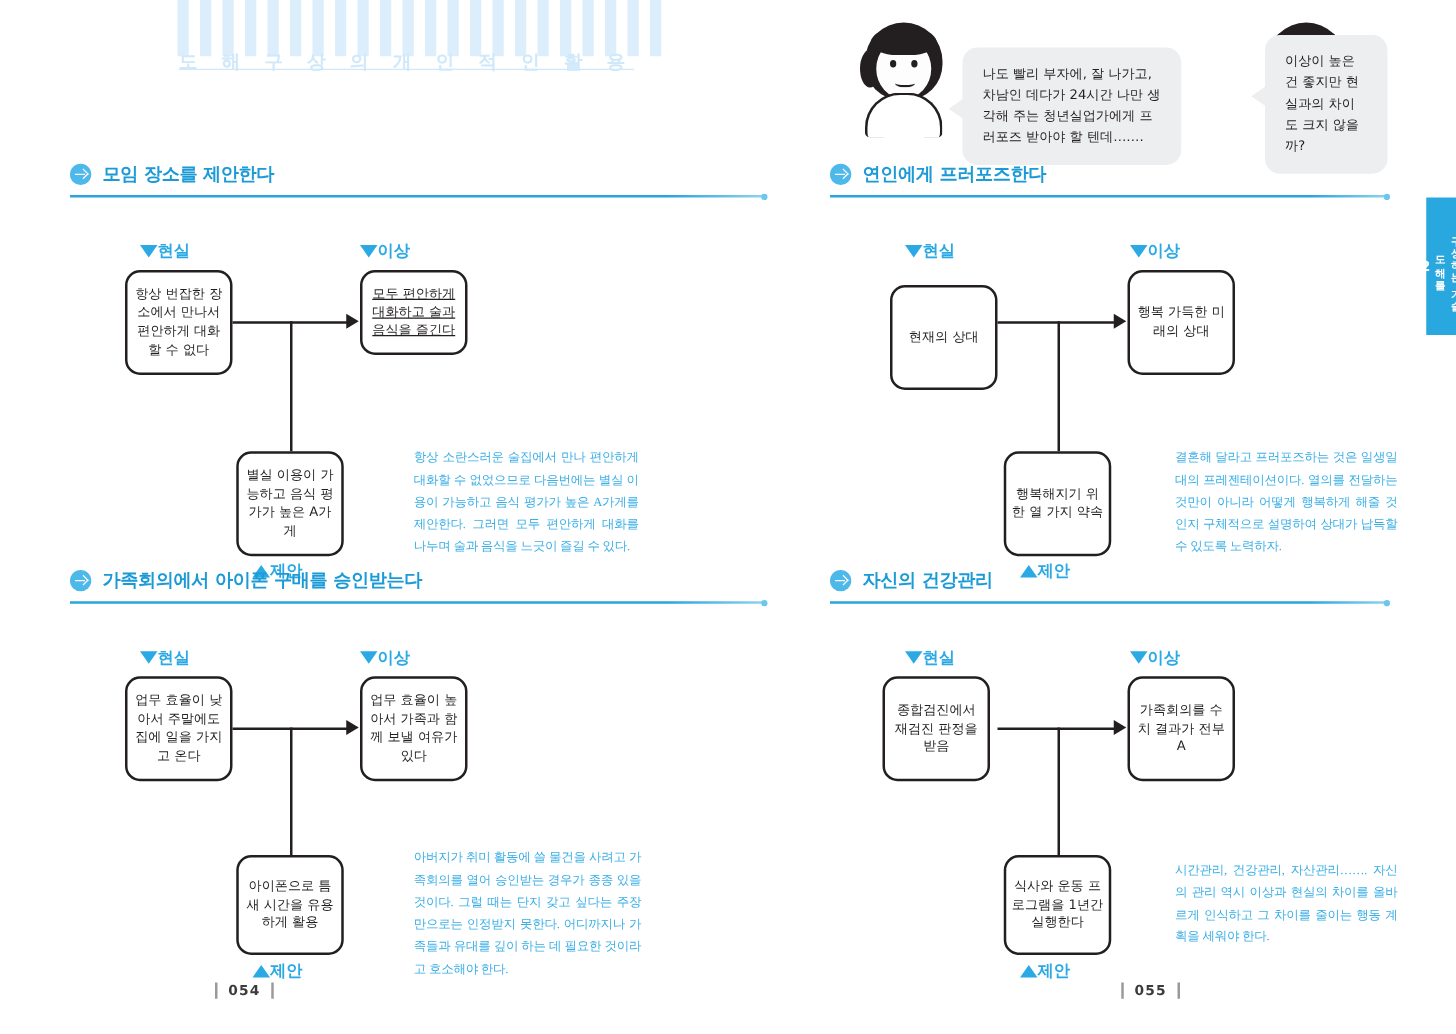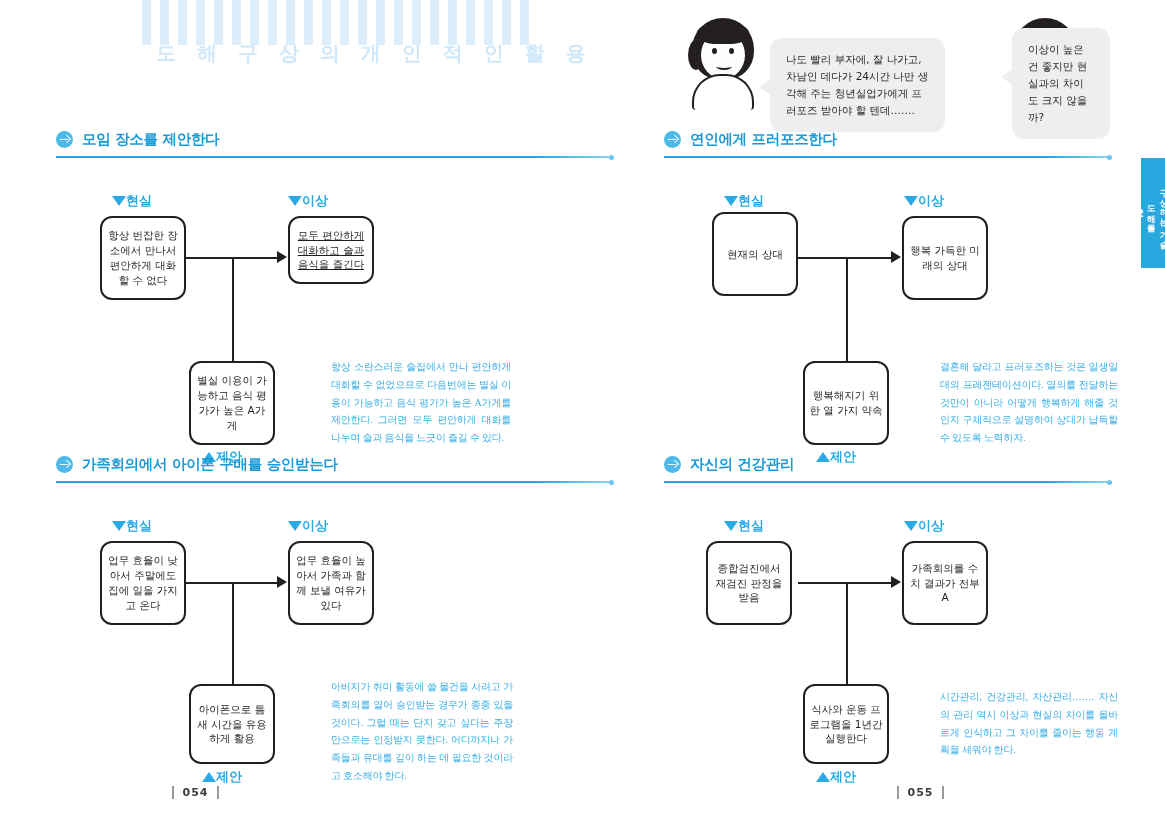--- a/index.html
+++ b/index.html
@@ -8,23 +8,24 @@
     background: #ffffff;
     font-family: "DejaVu Sans", "Liberation Sans", sans-serif;
     overflow: hidden;
   }
   .page { position: relative; width: 1165px; height: 827px; }
 
   
   .barcode-strip { position: absolute; left: 142px; top: 0px; display: flex; gap: 9px; }
   .barcode-strip .bar { width: 9px; height: 45px; background: #dceefb; }
   .header-title {
-    position: absolute; left: 156px; top: 40px;
-    font-size: 20px; letter-spacing: 7px; color: #cfe8fa; font-weight: bold;
+    position: absolute; left: 143px; top: 40px;
+    font-size: 15px; letter-spacing: 7px; color: #cfe8fa; font-weight: bold;
     white-space: nowrap;
+    text-decoration: underline;
   }
 
   
   .cartoon { position: absolute; top: 18px; }
   .toon-a { left: 688px; }
   .toon-b { left: 1010px; }
 
   .face { position: relative; width: 70px; height: 92px; }
   .hair {
     position: absolute; left: 4px; top: 0; width: 62px; height: 62px;
@@ -263,21 +264,21 @@
       <span class="arrow-badge"></span>
       <span class="sec-title">연인에게 프러포즈한다</span>
     </div>
     <div class="sec-rule right-dot"></div>
 
     <div class="diagram">
       <div class="tag" style="left:60px; top:34px;">
         <span class="tri-down"></span>
         <span class="tag-text">현실</span>
       </div>
-      <div class="node handwriting" style="left:48px; top:54px; width:86px; height:84px;">현재의 상대</div>
+      <div class="node handwriting" style="left:48px; top:70px; width:86px; height:84px;">현재의 상대</div>
 
       <div class="tag" style="left:240px; top:34px;">
         <span class="tri-down"></span>
         <span class="tag-text">이상</span>
       </div>
       <div class="node handwriting" style="left:238px; top:58px; width:86px; height:84px;">행복 가득한 미래의 상대</div>
 
       <div class="hline" style="left:134px; top:99px; width:94px;"></div>
       <div class="arrowhead" style="left:227px; top:93px;"></div>
       <div class="vline" style="left:182px; top:99px; height:104px;"></div>

